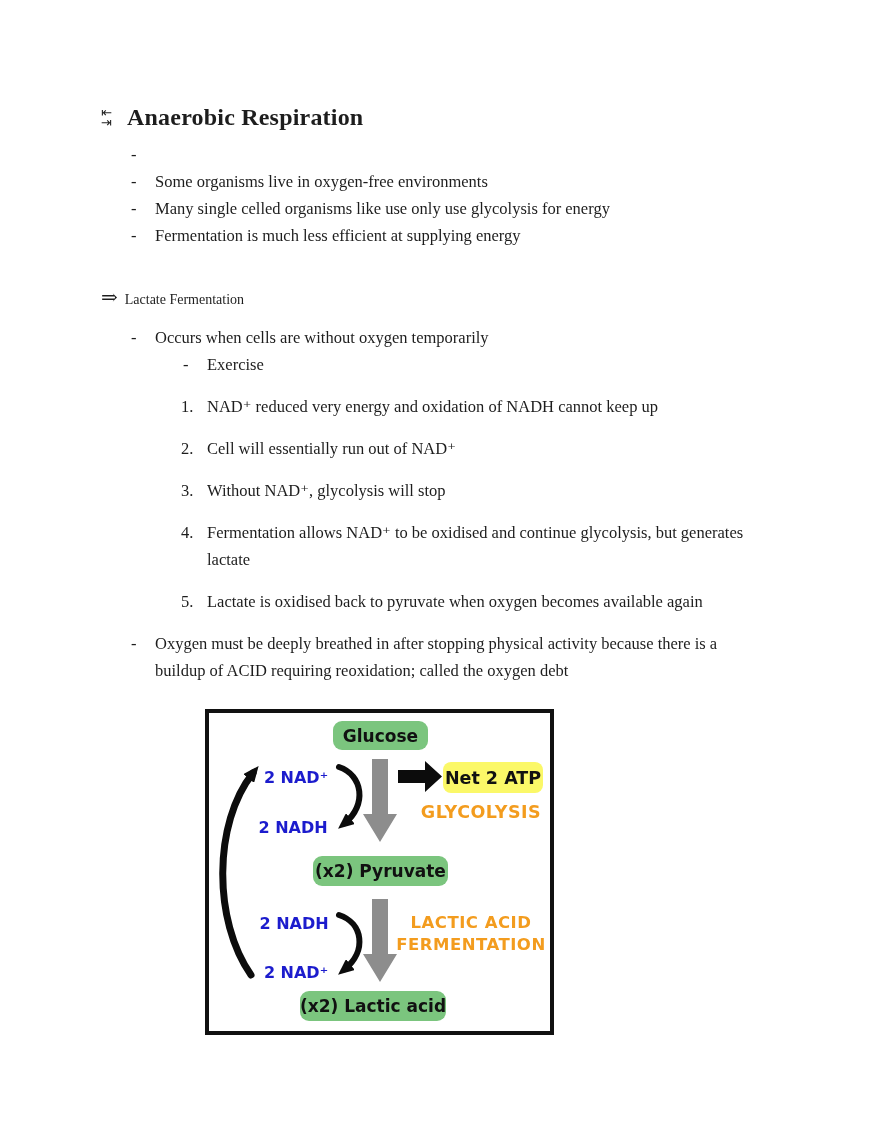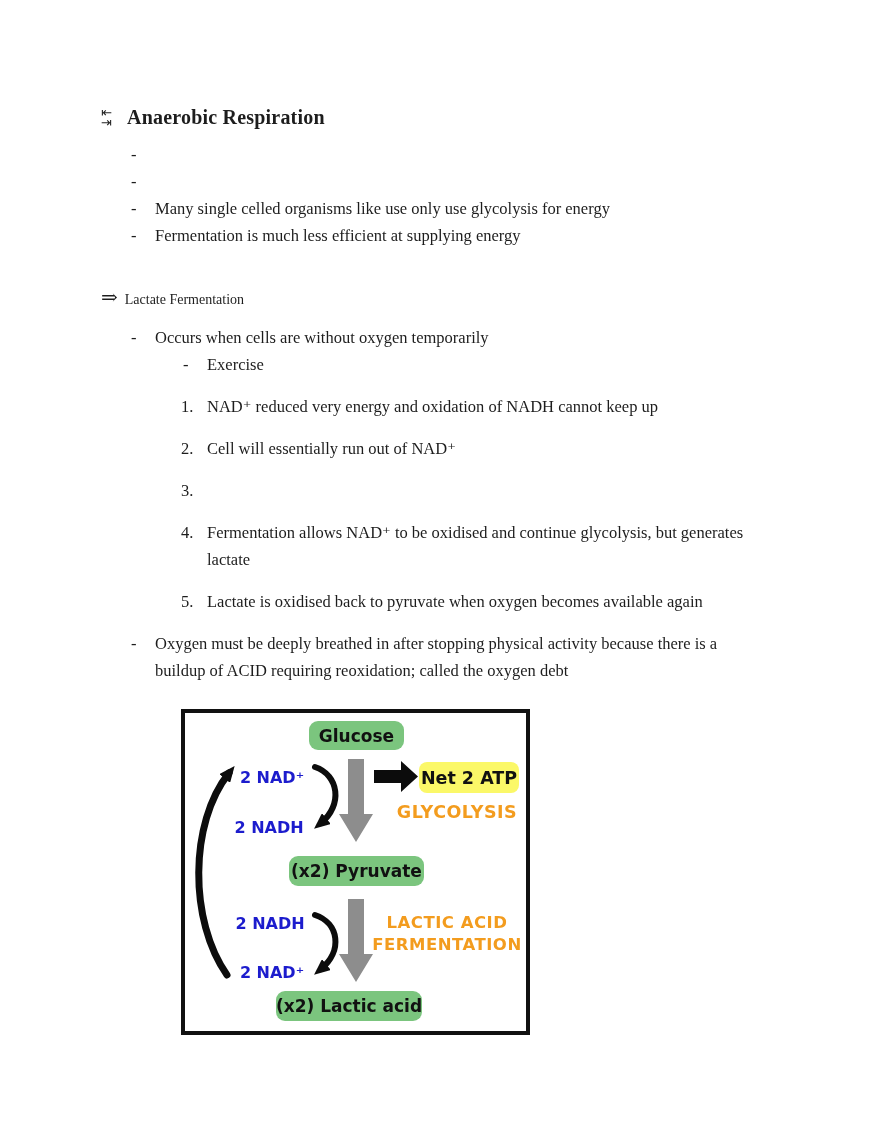--- a/index.html
+++ b/index.html
@@ -16,42 +16,42 @@
   .content { padding-left: 101px; padding-top: 102px; }
 
   
   .h1-row { display: flex; align-items: flex-start; }
   .title-icon {
     display: flex; flex-direction: column;
     font-family: "DejaVu Sans", sans-serif;
     font-size: 13px; line-height: 10px; color: #1d1d1d;
     margin-top: 6px; margin-right: 7px; width: 19px;
   }
-  h1.doc-title { font-size: 20px; font-weight: bold; line-height: 30px; letter-spacing: 0.2px; }
+  h1.doc-title { font-size: 24px; font-weight: bold; line-height: 30px; letter-spacing: 0.2px; }
 
   
   .li { display: flex; font-size: 16.5px; line-height: 27px; }
   .marker { flex: 0 0 24px; }
   .intro-list { margin-top: 9px; padding-left: 30px; width: 650px; }
   .l2 { padding-left: 82px; }
   .num-list { margin-top: 15px; }
   .num-item { padding-left: 80px; margin-bottom: 15px; }
   .num-item .marker { flex: 0 0 26px; }
   .num-item .li-text { width: 565px; }
   .l1-occurs { padding-left: 30px; margin-top: 11px; }
   .closing { padding-left: 30px; }
   .closing .li-text { width: 585px; }
 
   
   .h2-row { display: flex; align-items: baseline; margin-top: 36px; }
   .h2-arrow { font-size: 20px; margin-right: 7px; }
   h2.section-title { font-size: 14px; font-weight: normal; line-height: 26px; }
 
   
-  .diagram-wrap { margin-top: 25px; margin-left: 80px; width: 349px; height: 388px; }
+  .diagram-wrap { margin-top: 25px; margin-left: 104px; width: 349px; height: 388px; }
   .diagram-wrap svg { display: block; }
   .dg-text {
     font-family: "DejaVu Sans", "Liberation Sans", sans-serif;
     font-weight: bold;
   }
 </style>
 </head>
 <body>
 
 <div class="page">
@@ -64,20 +64,21 @@
       </span>
       <h1 class="doc-title">Anaerobic Respiration</h1>
     </div>
 
     <div class="intro-list">
       <div class="li">
         <span class="marker">-</span>
       </div>
       <div class="li">
         <span class="marker">-</span>
+        <span class="li-text">Some organisms live in oxygen-free environments</span>
       </div>
       <div class="li">
         <span class="marker">-</span>
         <span class="li-text">Many single celled organisms like use only use glycolysis for energy</span>
       </div>
       <div class="li">
         <span class="marker">-</span>
         <span class="li-text">Fermentation is much less efficient at supplying energy</span>
       </div>
     </div>
@@ -100,20 +101,21 @@
       <div class="li num-item">
         <span class="marker">1.</span>
         <span class="li-text">NAD⁺ reduced very energy and oxidation of NADH cannot keep up</span>
       </div>
       <div class="li num-item">
         <span class="marker">2.</span>
         <span class="li-text">Cell will essentially run out of NAD⁺</span>
       </div>
       <div class="li num-item">
         <span class="marker">3.</span>
+        <span class="li-text">Without NAD⁺, glycolysis will stop</span>
       </div>
       <div class="li num-item">
         <span class="marker">4.</span>
         <span class="li-text">Fermentation allows NAD⁺ to be oxidised and continue glycolysis, but generates lactate</span>
       </div>
       <div class="li num-item">
         <span class="marker">5.</span>
         <span class="li-text">Lactate is oxidised back to pyruvate when oxygen becomes available again</span>
       </div>
     </div>

